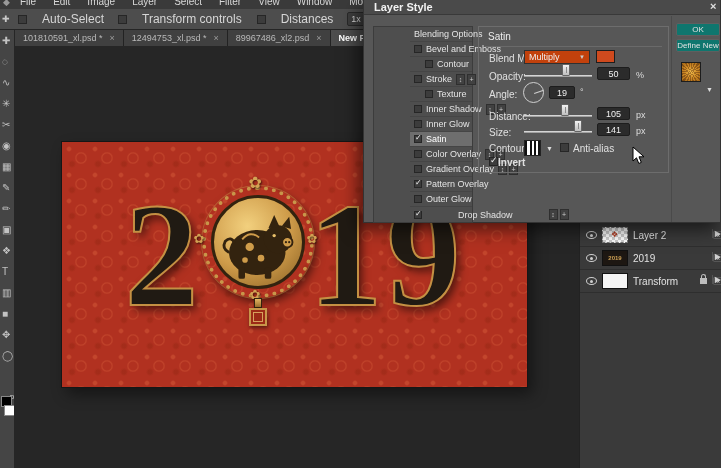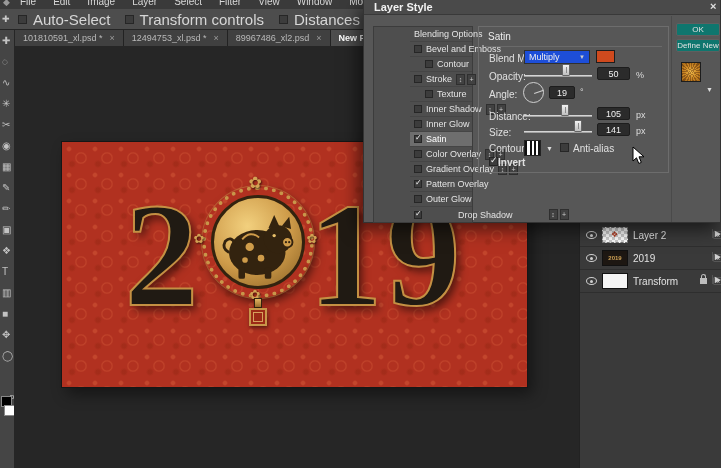--- a/index.html
+++ b/index.html
@@ -6,21 +6,21 @@
   html,body { background:#1b1b1b; }
   #app { position:relative; width:721px; height:468px; overflow:hidden; background:#262626; }
 
   
   #menubar { position:absolute; left:0; top:0; width:721px; height:9px; background:#3a3a3a; overflow:hidden; }
   #menubar .inner { display:flex; gap:17px; padding-left:20px; margin-top:-4px; font-size:10px; color:#d8d8d8; }
   #menubar .logo { position:absolute; left:3px; top:-3px; color:#9a9a9a; font-size:9px; }
 
   
   #optionsbar { position:absolute; left:0; top:9px; width:721px; height:21px; background:#4d4d4d; border-bottom:1px solid #252525; display:flex; align-items:center; }
-  .opt-check { display:flex; align-items:center; gap:6px; font-size:15px; color:#d6d6d6; white-space:nowrap; }
+  .opt-check { display:flex; align-items:center; gap:15px; font-size:12px; color:#d6d6d6; white-space:nowrap; }
   .cb { width:9px; height:9px; background:#3c3c3c; border:1px solid #262626; display:inline-block; position:relative; flex:0 0 auto; }
   .cb.checked::after { content:"✓"; position:absolute; left:0px; top:-3px; font-size:9px; color:#f2f2f2; }
   .opt-move { margin-left:2px; color:#c9c9c9; font-size:9px; width:12px; overflow:hidden; }
   .zoom-dd { margin-left:14px; width:30px; height:14px; background:#3e3e3e; border:1px solid #292929; border-radius:2px; font-size:9px; color:#ddd; display:flex; align-items:center; justify-content:space-between; padding:0 3px; }
   .zoom-dd .car { font-size:6px; color:#bbb; }
   .obgroup { display:flex; gap:11px; margin-left:20px; }
   .obicon { width:13px; height:12px; border-bottom:2px solid #c6c6c6; position:relative; }
   .obicon::before { content:""; position:absolute; bottom:2px; width:7px; height:6px; background:#c6c6c6; }
   .obicon.a::before { left:0; } .obicon.b::before { left:3px; } .obicon.c::before { right:0; }
   .obicon.d { border-bottom:none; border-left:2px solid #c6c6c6; border-right:2px solid #c6c6c6; }
@@ -104,21 +104,21 @@
   #settings { position:absolute; left:114px; top:26px; width:191px; height:147px; border:1px solid #6d6d6d; }
   #settings .stitle { position:absolute; left:9px; top:4px; font-size:10px; color:#ececec; }
   #settings .sdiv { position:absolute; left:6px; right:6px; top:19px; border-top:1px solid #6a6a6a; }
   .slabel { position:absolute; left:10px; font-size:10px; color:#e0e0e0; }
   .track { position:absolute; width:68px; height:2px; background:linear-gradient(#eee,#888); top:6px; }
   .srange { position:absolute; width:68px; height:14px; }
   .handle { position:absolute; top:-5px; width:8px; height:12px; background:linear-gradient(#f2f2f2,#bfbfbf); border:1px solid #666; border-radius:1px; }
   .handle::after { content:""; position:absolute; left:3px; top:2px; bottom:2px; border-left:1px solid #8a8a8a; }
   .vbox { position:absolute; width:33px; height:13px; background:#2b2b2b; border:1px solid #1d1d1d; border-radius:2px; color:#f0f0f0; font-size:9px; text-align:center; line-height:12px; }
   .unit { position:absolute; font-size:9px; color:#dedede; }
-  #blend-dd { position:absolute; left:45px; top:23px; width:66px; height:14px; background:#1d4ed8; border:1px solid #303030; font-size:9px; color:#eee; display:flex; align-items:center; justify-content:space-between; padding:0 4px; }
+  #blend-dd { position:absolute; left:45px; top:23px; width:66px; height:14px; background:#c2410c; border:1px solid #303030; font-size:9px; color:#eee; display:flex; align-items:center; justify-content:space-between; padding:0 4px; }
   #blend-dd .car { font-size:6px; color:#ccc; }
   #blend-swatch { position:absolute; left:117px; top:23px; width:19px; height:13px; background:#cf4a1e; border:1px solid #1d1d1d; }
   #dial { position:absolute; left:44px; top:55px; width:21px; height:21px; border:1px solid #d0d0d0; border-radius:50%; }
   #dial .needle { position:absolute; left:50%; top:50%; width:10px; height:1px; background:#d0d0d0; transform-origin:0 0; transform:rotate(-19deg); }
   #contour-thumb { position:absolute; left:45px; top:113px; width:17px; height:16px; background:#fff; border:1px solid #222;
     background-image:repeating-linear-gradient(90deg,#111 0 2px,#fff 2px 4.5px); }
   .carbtn { position:absolute; font-size:7px; color:#ddd; }
 
   #dlg-right { position:absolute; left:307px; top:16px; width:51px; height:206px; border-left:1px solid #4a4a4a; }
   .dbtn { position:absolute; left:4px; width:44px; height:13px; background:#0f766e; border:1px solid #5f5f5f; border-radius:2px; color:#e2e2e2; font-size:8px; text-align:center; line-height:12px; }

